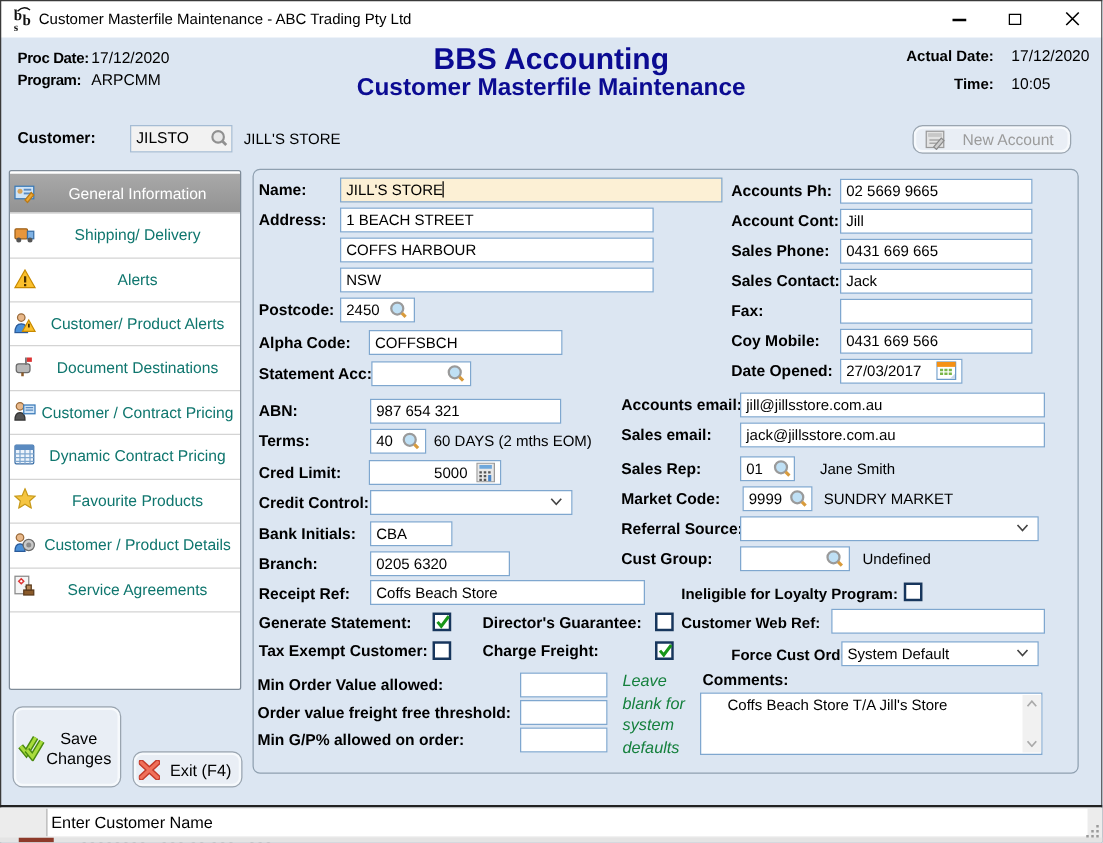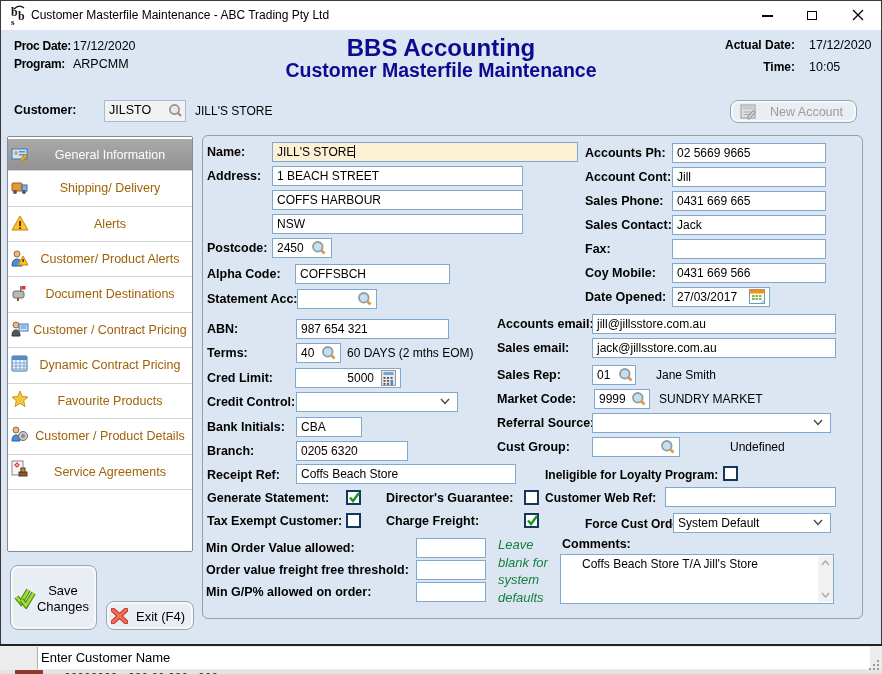--- a/index.html
+++ b/index.html
@@ -8,21 +8,21 @@
 .abs { position:absolute; }
 .b { font-weight:bold; }
 .titlebar { left:0; top:0; width:882px; height:30px; background:#fff; }
 .title-text { left:31px; top:8px; font-size:12px; color:#000; }
 .inp { position:absolute; height:20px; border:1px solid #7fa7cf; background:#fff; font-family:"Liberation Sans",sans-serif; font-size:12px; color:#000; padding:2px 0 0 4px; overflow:hidden; white-space:nowrap; }
 .lbl { position:absolute; font-size:12.5px; font-weight:bold; color:#000; white-space:nowrap; }
 .val { position:absolute; font-size:12px; color:#000; white-space:nowrap; }
 .cb { position:absolute; width:15px; height:15px; border:2px solid #17365d; background:#fff; }
 .panel { position:absolute; border:1px solid #8fa0b0; border-radius:6px; }
 .sep { position:absolute; left:8px; width:184px; height:1px; background:#d4d4d4; }
-.srow { position:absolute; left:8px; width:184px; display:flex; align-items:center; font-size:12.5px; color:#a16207; }
+.srow { position:absolute; left:8px; width:184px; display:flex; align-items:center; font-size:12.5px; color:#0f766e; }
 .srow .tx { flex:1; text-align:center; padding-left:20px; }
 .btn { position:absolute; background:#e9eef5; border:1px solid #9aa5b0; border-radius:8px; box-shadow:inset 0 0 0 2px #f6f9fc; }
 </style>
 </head>
 <body>
 
 <div class="abs titlebar"></div>
 <div class="abs" style="left:0;top:0;width:882px;height:1px;background:#3a3a3a;"></div>
 <div class="abs" style="left:0;top:0;width:1px;height:674px;background:#3a3a3a;"></div>
 <div class="abs" style="left:881px;top:0;width:1px;height:674px;background:#3a3a3a;"></div>
@@ -316,21 +316,21 @@
 <div class="inp" style="left:592px;top:413px;width:239px;"></div>
 <svg class="abs" style="left:813px;top:419px" width="10" height="7" viewBox="0 0 10 7">
     <path d="M1 1 L5 5.5 L9 1" stroke="#444" stroke-width="1.3" fill="none"></path>
   </svg>
 <div class="lbl" style="left:497px;top:440px;">Cust Group:</div>
 <div class="inp" style="left:592px;top:437px;width:88px;"></div>
 <svg class="abs" style="left:660px;top:439px" width="16" height="16" viewBox="0 0 16 16">
     <circle cx="6.8" cy="6.8" r="4.8" fill="#bfe0f5" stroke="#9a9a9a" stroke-width="1.8"></circle>
     <path d="M10.5 10.5 L13.5 13.5" stroke="#d99b3c" stroke-width="2.6"></path>
   </svg>
-<div class="val" style="left:730px;top:440px;">Undefined</div>
+<div class="val" style="left:690px;top:440px;">Undefined</div>
 <div class="lbl" style="left:545px;top:468px;font-size:12px;">Ineligible for Loyalty Program:</div>
 <div class="cb" style="left:723px;top:466px;"></div>
 <div class="lbl" style="left:545px;top:491px;font-size:12px;">Customer Web Ref:</div>
 <div class="inp" style="left:665px;top:487px;width:171px;"></div>
 <div class="lbl" style="left:545px;top:517px;font-size:12px;padding-left:40px;">Force Cust Order No:</div>
 <div class="inp" style="left:673px;top:513px;width:158px;">System Default</div>
 <svg class="abs" style="left:813px;top:519px" width="10" height="7" viewBox="0 0 10 7">
     <path d="M1 1 L5 5.5 L9 1" stroke="#444" stroke-width="1.3" fill="none"></path>
   </svg>
 

